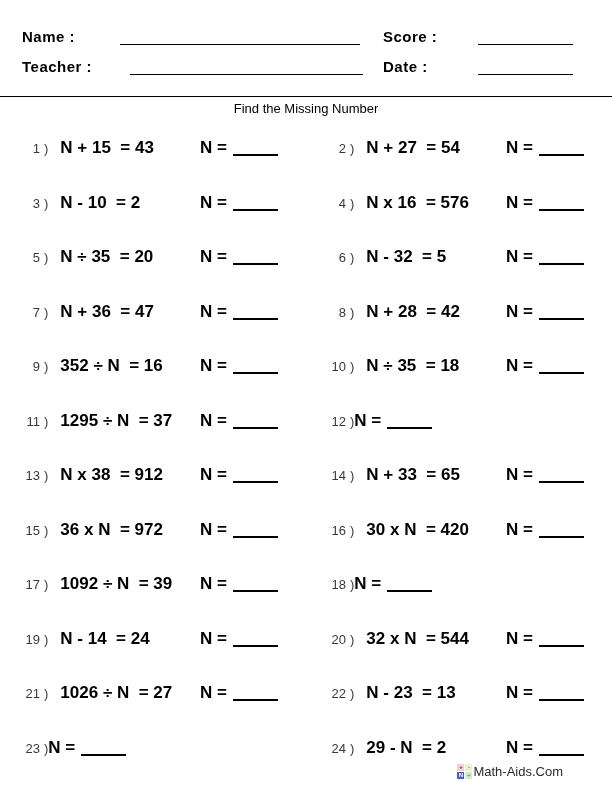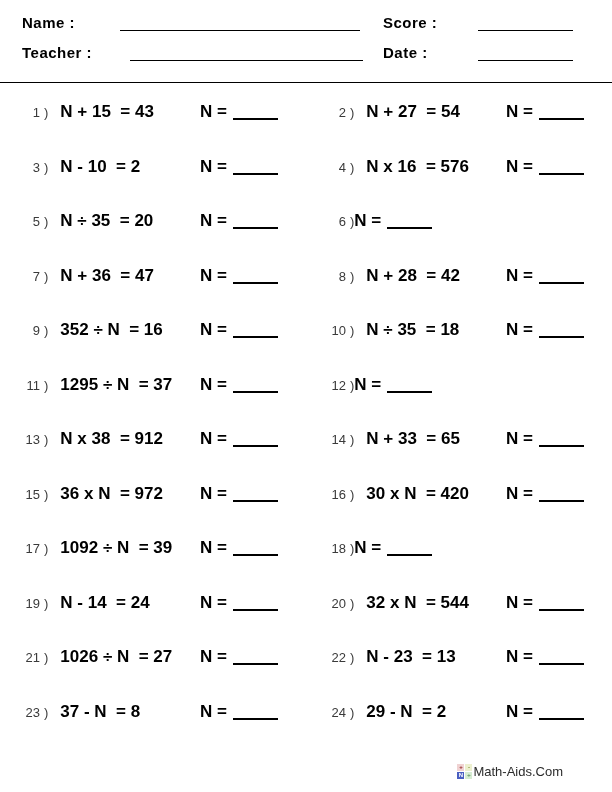--- a/index.html
+++ b/index.html
@@ -13,21 +13,21 @@
     width: 612px;
     height: 792px;
     margin: 0 auto;
     background: #ffffff;
     color: #000;
     overflow: hidden;
   }
 
   
   .hdr {
-    padding: 14px 37px 0 22px;
+    padding: 28px 37px 0 22px;
   }
   .hdr-row {
     display: grid;
     grid-template-columns: 98px 263px 95px 95px;
     align-items: baseline;
     height: 30px;
   }
   .hdr-label {
     font-size: 15px;
     font-weight: bold;
@@ -146,20 +146,21 @@
     <div class="hdr-row">
       <span class="hdr-label">Teacher :</span>
       <span class="hdr-line long2"></span>
       <span class="hdr-label">Date :</span>
       <span class="hdr-line short"></span>
     </div>
   </div>
 
   <hr class="rule">
 
+  <div class="sheet-title">Find the Missing Number</div>
 
   <div class="problems">
   <div class="problem">
     <span class="p-num">1</span>
     <span class="p-paren">)</span>
     <span class="p-eq">N + 15  = 43</span>
     <span class="p-ans"><span>N =</span><span class="blank"></span></span>
   </div>
 
   <div class="problem">
@@ -186,20 +187,21 @@
   <div class="problem">
     <span class="p-num">5</span>
     <span class="p-paren">)</span>
     <span class="p-eq">N ÷ 35  = 20</span>
     <span class="p-ans"><span>N =</span><span class="blank"></span></span>
   </div>
 
   <div class="problem">
     <span class="p-num">6</span>
     <span class="p-paren">)</span>
+    <span class="p-eq">N - 32  = 5</span>
     <span class="p-ans"><span>N =</span><span class="blank"></span></span>
   </div>
 
   <div class="problem">
     <span class="p-num">7</span>
     <span class="p-paren">)</span>
     <span class="p-eq">N + 36  = 47</span>
     <span class="p-ans"><span>N =</span><span class="blank"></span></span>
   </div>
 
@@ -302,21 +304,20 @@
   <div class="problem">
     <span class="p-num">22</span>
     <span class="p-paren">)</span>
     <span class="p-eq">N - 23  = 13</span>
     <span class="p-ans"><span>N =</span><span class="blank"></span></span>
   </div>
 
   <div class="problem">
     <span class="p-num">23</span>
     <span class="p-paren">)</span>
-    <span class="p-eq">37 - N  = 8</span>
     <span class="p-ans"><span>N =</span><span class="blank"></span></span>
   </div>
 
   <div class="problem">
     <span class="p-num">24</span>
     <span class="p-paren">)</span>
     <span class="p-eq">29 - N  = 2</span>
     <span class="p-ans"><span>N =</span><span class="blank"></span></span>
   </div>
 </div>

